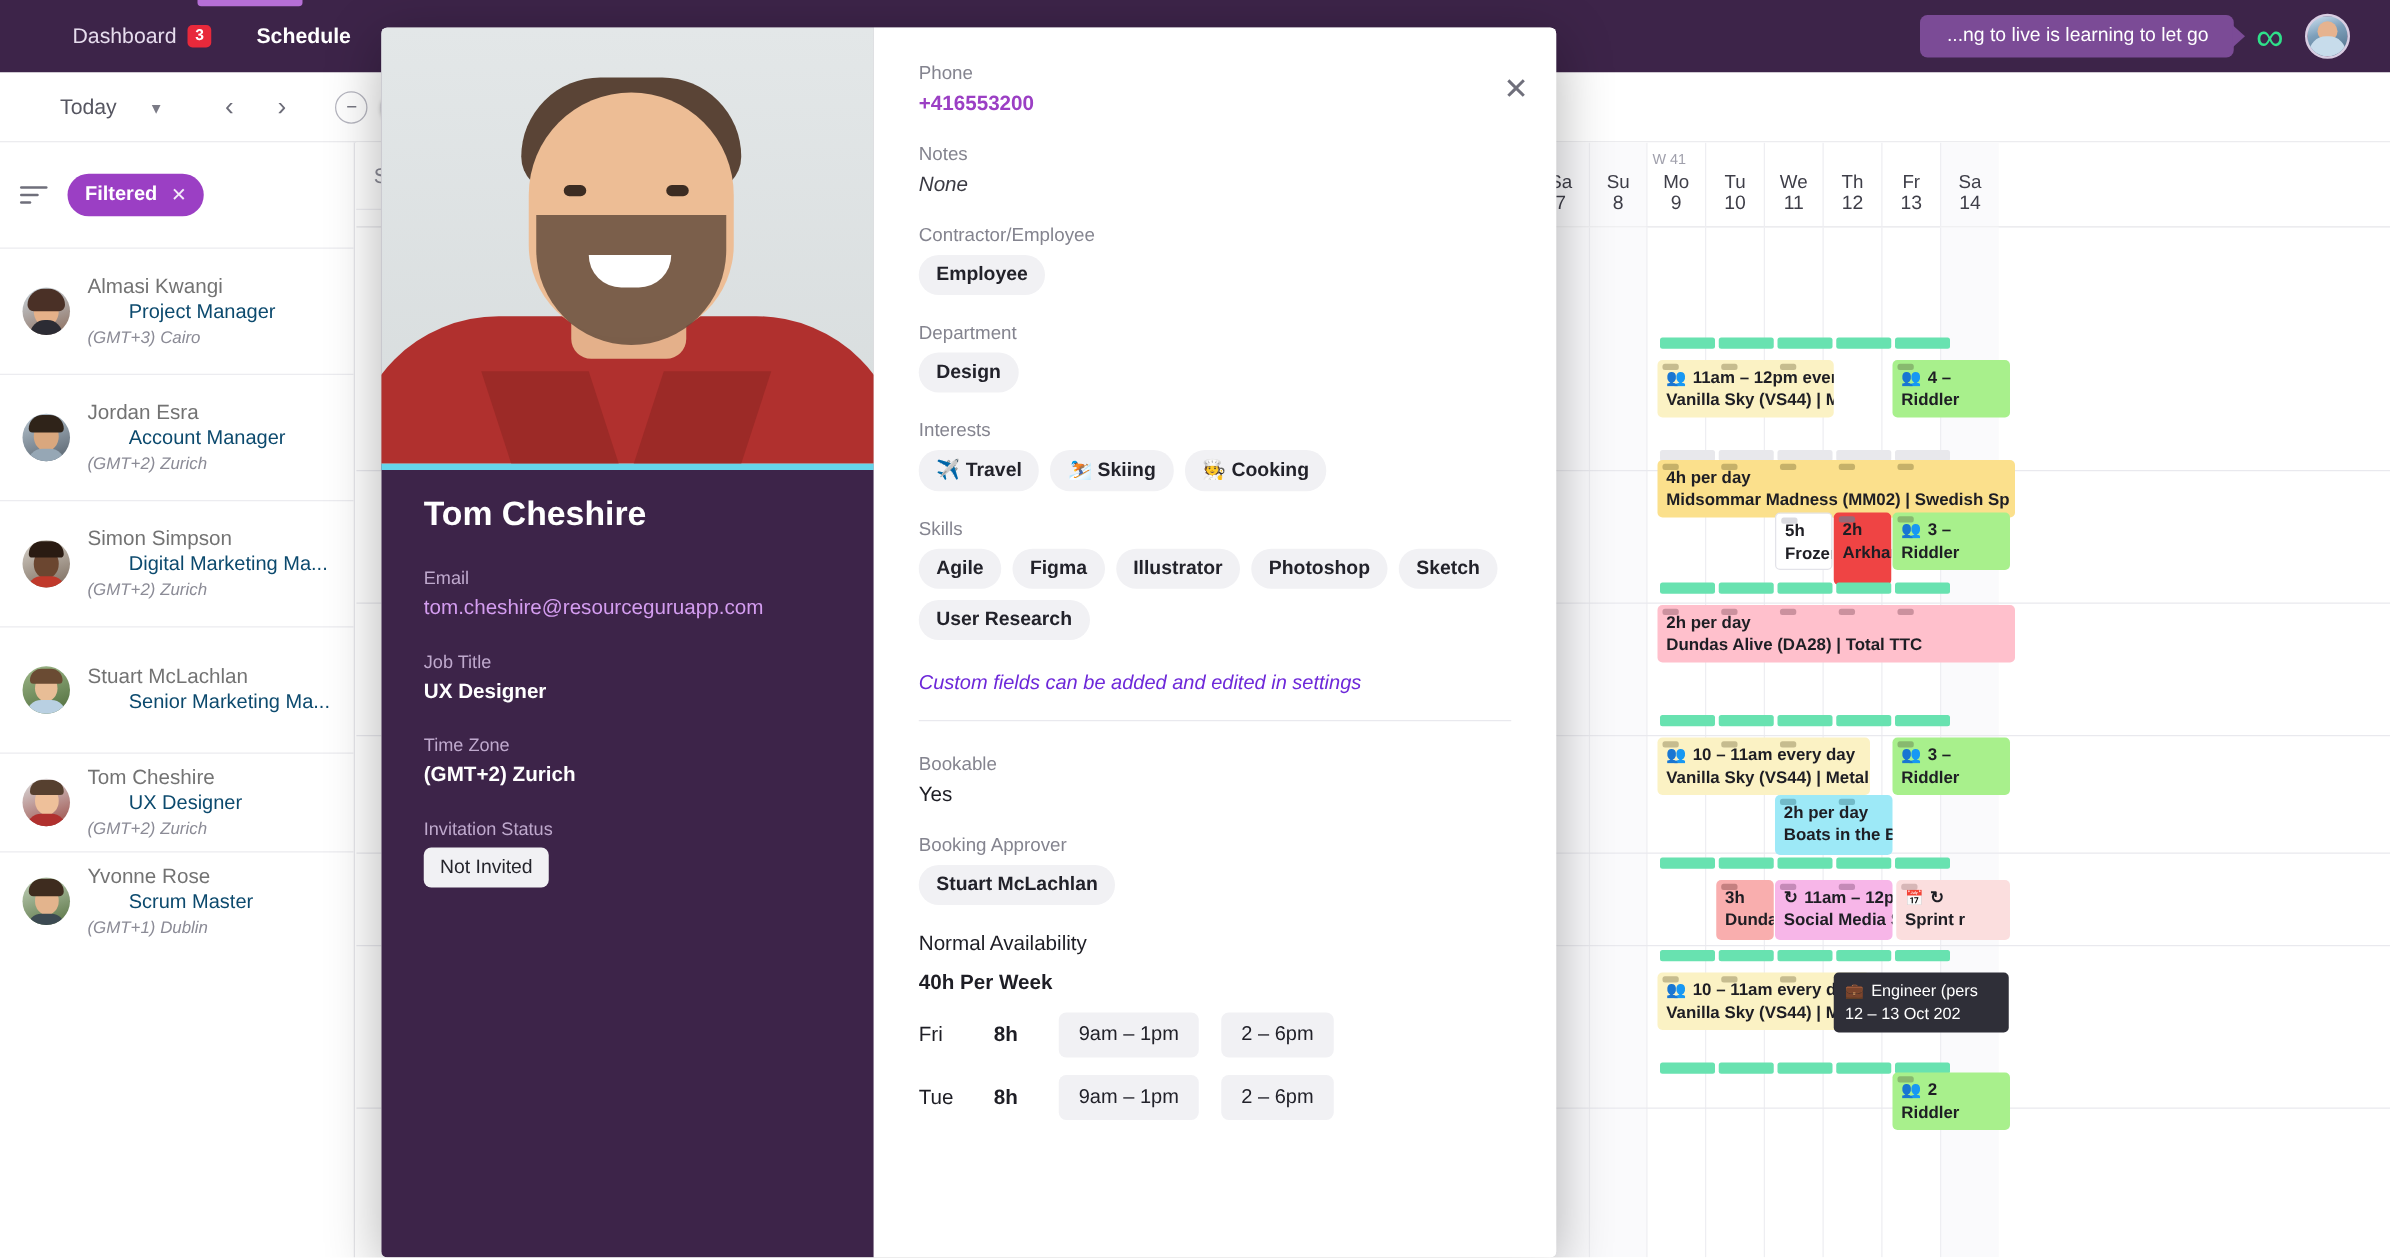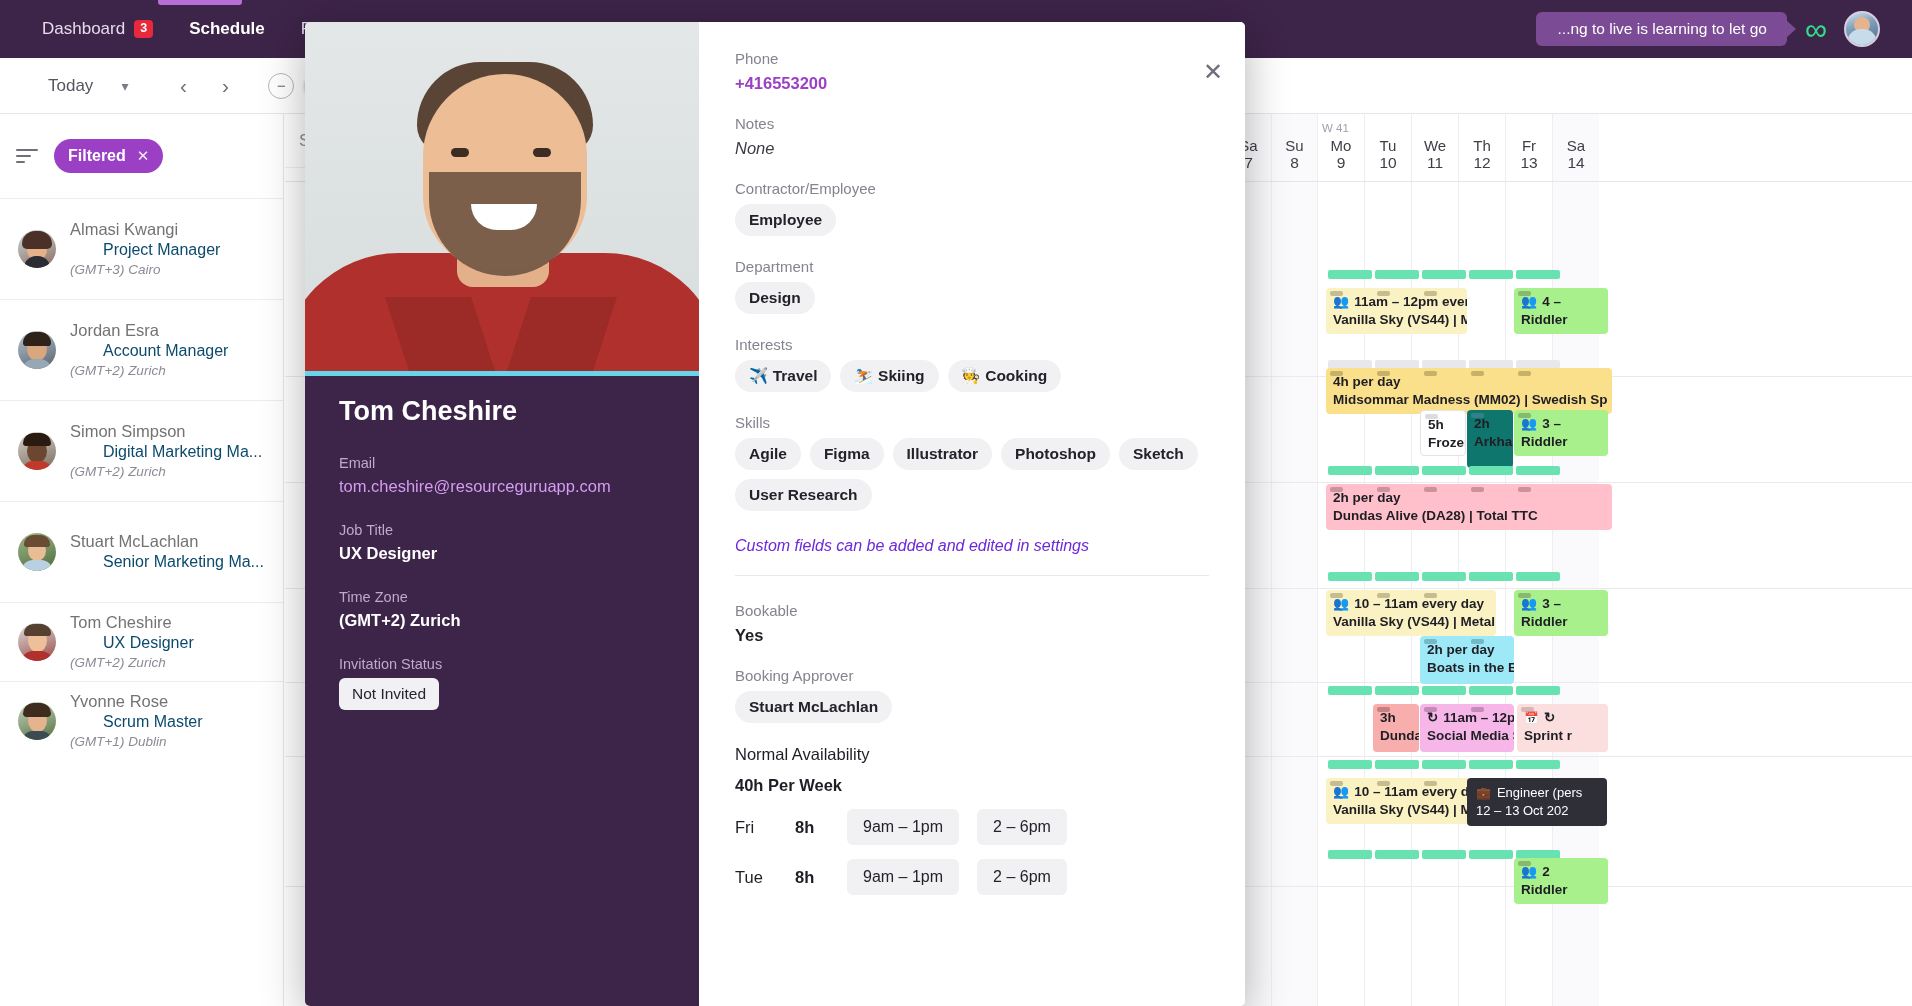--- a/index.html
+++ b/index.html
@@ -15,21 +15,21 @@
   
   .topnav {
     position: absolute; top: 0; left: 0; width: 1912px; height: 58px;
     background: #3d2449;
     display: flex; align-items: center;
   }
   .nav-accent {
     position: absolute; left: 158px; top: 0; width: 84px; height: 5px;
     background: #b66fd6; border-radius: 0 0 3px 3px;
   }
-  .nav-items { display: flex; align-items: center; gap: 0; padding-left: 24px; }
+  .nav-items { display: flex; align-items: center; gap: 0; padding-left: 40px; }
   .nav-item {
     color: #e6dced; font-size: 17px; padding: 0 18px; height: 58px;
     display: flex; align-items: center; cursor: pointer; white-space: nowrap;
   }
   .nav-item.active { color: #ffffff; font-weight: bold; }
   .nav-badge {
     background: #e8293b; color: #fff; font-size: 12.5px; font-weight: bold;
     border-radius: 4px; padding: 2px 6px; margin-left: 9px; line-height: 1.1;
   }
   .nav-right {
@@ -513,21 +513,21 @@
         <div class="b2">Midsommar Madness (MM02) | Swedish Sp</div>
       </div>
 
       <div class="booking" style="left:1135px;top:228px;width:46px;height:46px;background:#ffffff;border:1px solid #e3e3e9">
         <div class="tick" style="left:4px;background:#bdbdc6"></div>
         <div class="b1">
             <span>5h</span>
           </div>
         <div class="b2">Frozen</div>
       </div>
-      <div class="booking" style="left:1182px;top:228px;width:46px;height:58px;background:#0f766e">
+      <div class="booking" style="left:1182px;top:228px;width:46px;height:58px;background:#ef4444">
         <div class="tick" style="left:4px;background:#4e8ba3"></div>
         <div class="b1">
             <span>2h</span>
           </div>
         <div class="b2">Arkham</div>
       </div>
       <div class="booking" style="left:1229px;top:228px;width:94px;height:46px;background:#a8f08c">
         <div class="tick" style="left:4px;background:#6d8c58"></div>
         <div class="b1">
             <span class="people-ico">👥</span>
@@ -741,21 +741,21 @@
           <span class="chip">Illustrator</span>
           <span class="chip">Photoshop</span>
           <span class="chip">Sketch</span>
           <span class="chip">User Research</span>
         </div>
 
         <div class="custom-note">Custom fields can be added and edited in settings</div>
         <div class="divider"></div>
 
         <div class="f-lbl">Bookable</div>
-        <div class="f-val" style="font-weight:bold">Yes</div>
+        <div class="f-val" style="font-weight:normal">Yes</div>
 
         <div class="f-lbl">Booking Approver</div>
         <div class="chip-row">
           <span class="chip">Stuart McLachlan</span>
         </div>
 
         <div class="f-lbl" style="font-size:16.5px;color:#1e1e25;margin-top:6px;margin-bottom:12px">Normal Availability</div>
         <div class="f-val" style="font-weight:bold;margin-bottom:8px">40h Per Week</div>
 
         <div class="avail-row">

